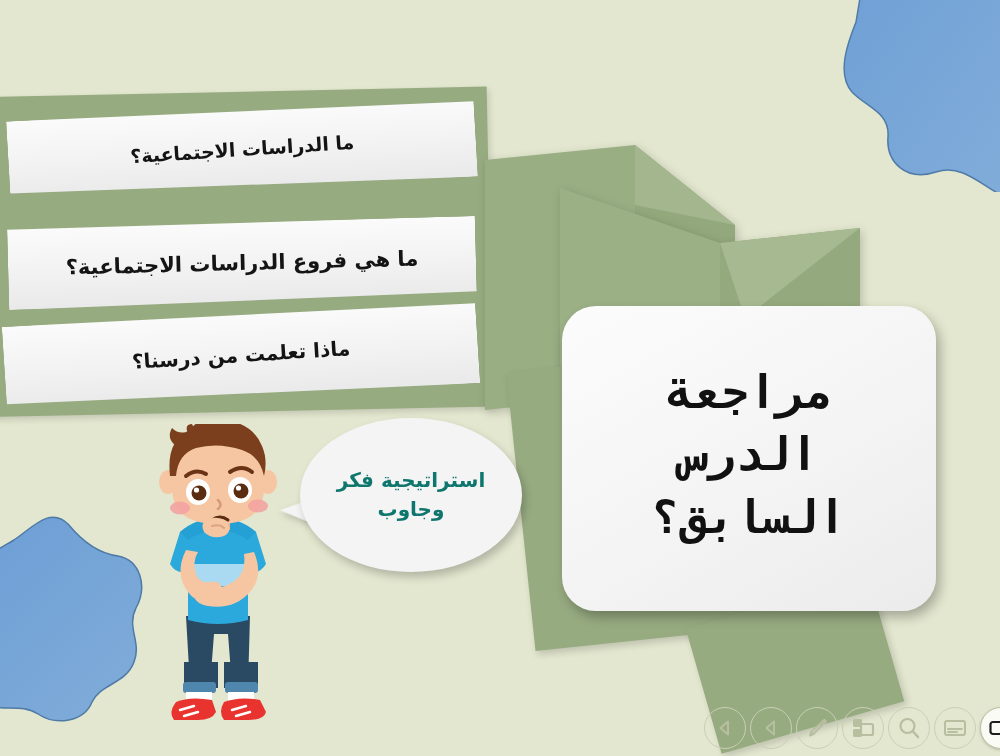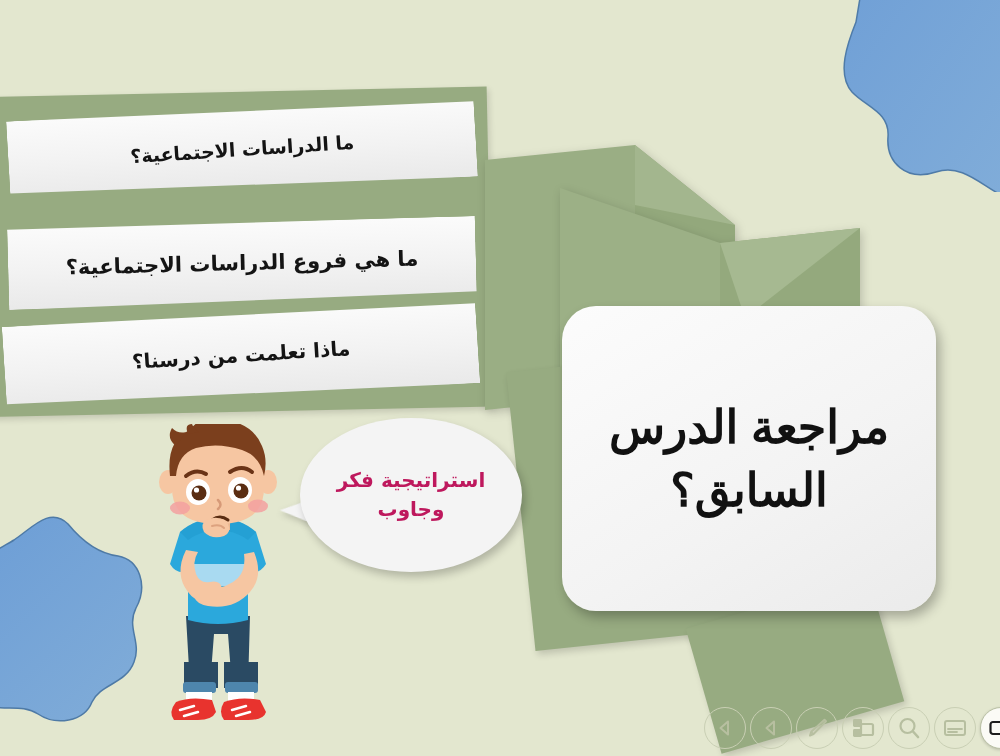--- a/index.html
+++ b/index.html
@@ -97,21 +97,21 @@
     width: 374px;
     height: 305px;
     background: linear-gradient(150deg,#fcfcfc 0%, #f3f3f3 60%, #ebebeb 100%);
     border-radius: 34px;
     box-shadow: 4px 6px 12px rgba(0,0,0,0.28);
     display: flex;
     align-items: center;
     justify-content: center;
   }
   #title-card .title-text {
-    font-family: Liberation Sans, sans-serif;
+    font-family: Liberation Mono, monospace;
     font-weight: bold;
     font-size: 46px;
     line-height: 1.35;
     color: #111111;
     text-align: center;
     direction: rtl;
     padding: 0 22px;
   }
 
   
@@ -145,21 +145,21 @@
     position: absolute;
     inset: 0;
     display: flex;
     align-items: center;
     justify-content: center;
     text-align: center;
     font-family: "DejaVu Sans", "Liberation Sans", sans-serif;
     font-weight: bold;
     font-size: 20px;
     line-height: 1.45;
-    color: #be185d;
+    color: #0f766e;
     direction: rtl;
     padding: 0 26px;
     box-sizing: border-box;
   }
 
   
   #boy {
     position: absolute;
     left: 128px;
     top: 424px;

